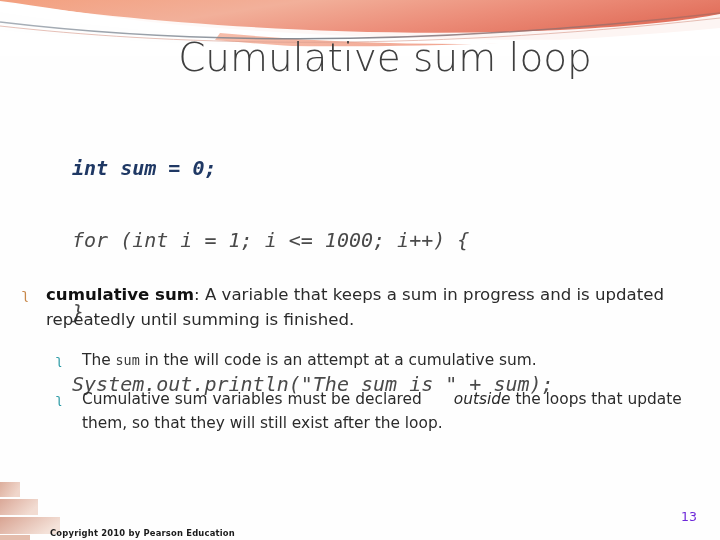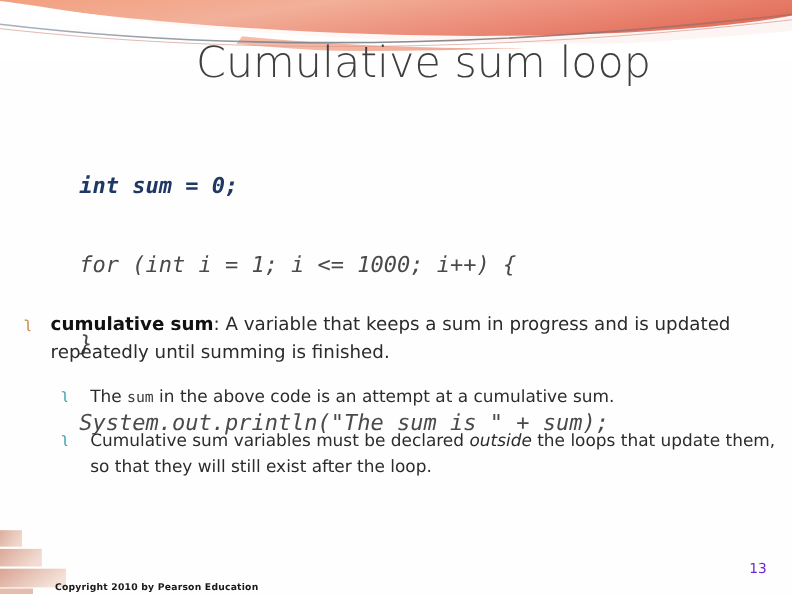--- a/index.html
+++ b/index.html
@@ -126,21 +126,21 @@
     font-size: 13px;
     line-height: 20px;
     color: #2b9aa5;
   }
   .bullet-l2 .mono {
     font-family: "DejaVu Sans Mono", monospace;
     font-size: 13.4px;
     color: #3a3a3a;
     text-align: right;
   }
-  .bullet-l2 i { font-style: italic; }
+  .bullet-l2 i { font-style: italic; margin-left: 27px; }
 
   
   #copyright {
     position: absolute;
     left: 50px;
     top: 528px;
     font-family: "DejaVu Sans", sans-serif;
     font-size: 8.4px;
     font-weight: bold;
     color: #1a1a1a;
@@ -208,21 +208,21 @@
 
   <div id="bullets">
 
     <div class="bullet-l1">
       <span class="glyph">ʅ</span>
       <b>cumulative sum</b><span>: A variable that keeps a sum in progress and is updated repeatedly until summing is finished.</span>
     </div>
 
     <div class="bullet-l2">
       <span class="glyph">ʅ</span>
-      <span>The </span><span class="mono">sum</span><span> in the above code is an attempt at a cumulative sum.</span>
+      <span>The </span><span class="mono">sum</span><span> in the will code is an attempt at a cumulative sum.</span>
     </div>
 
     <div class="bullet-l2">
       <span class="glyph">ʅ</span>
       <span>Cumulative sum variables must be declared </span><i>outside</i><span> the loops that update them, so that they will still exist after the loop.</span>
     </div>
 
   </div>
 
   <div id="corner-deco">

